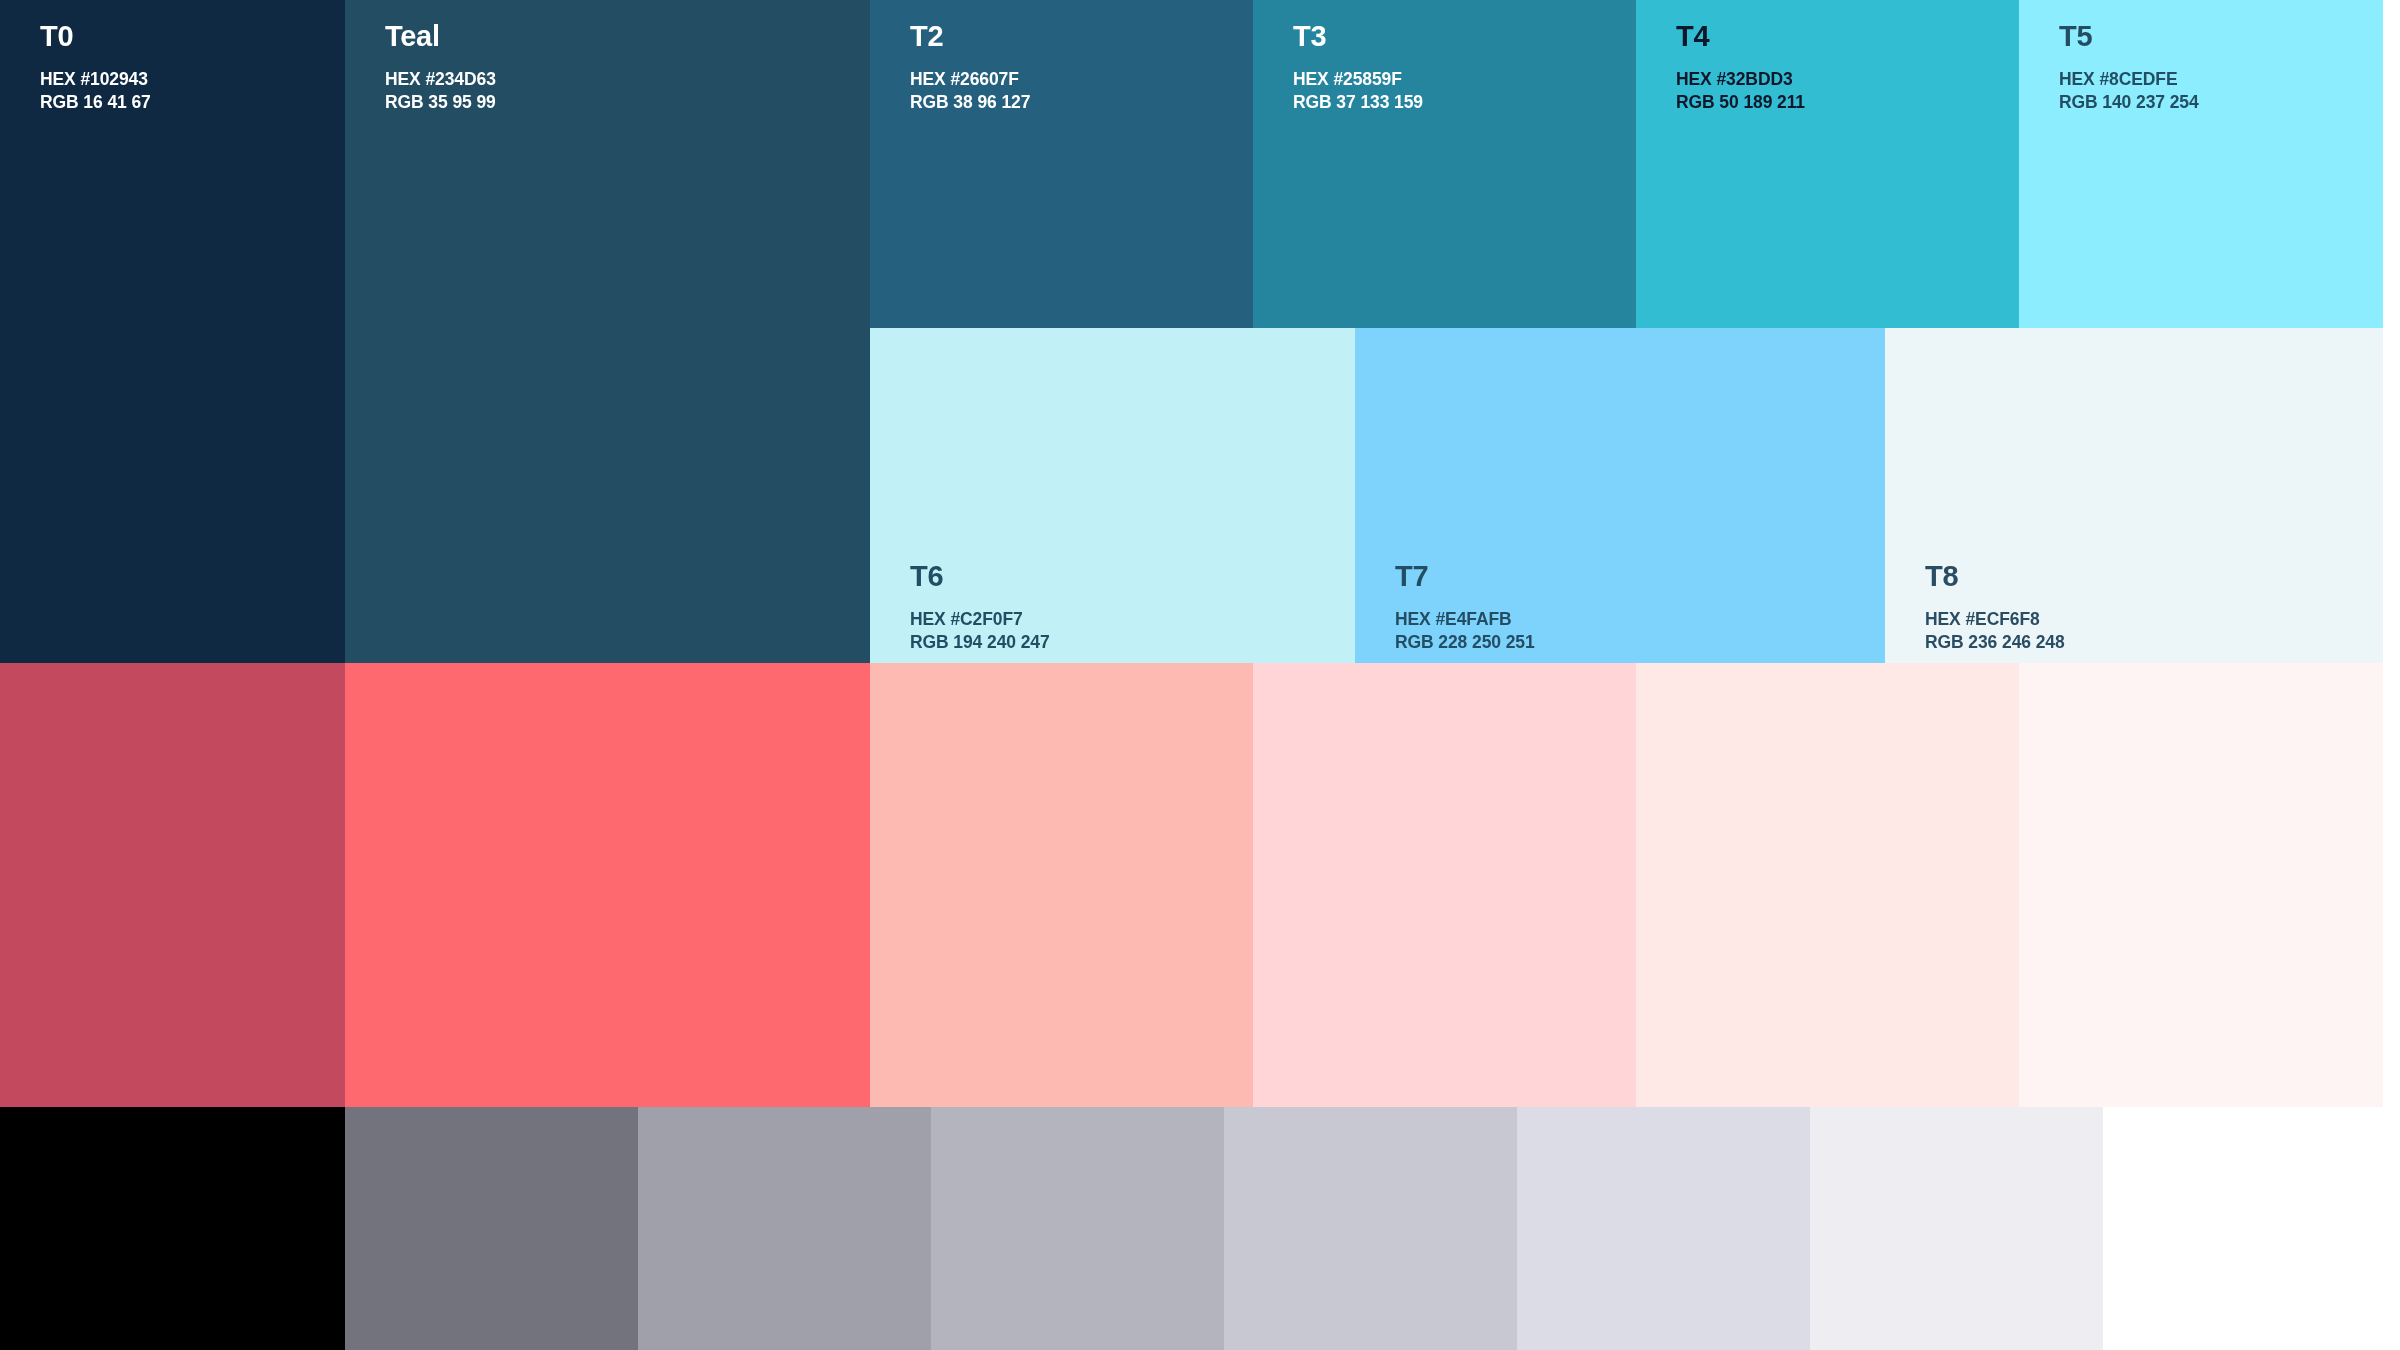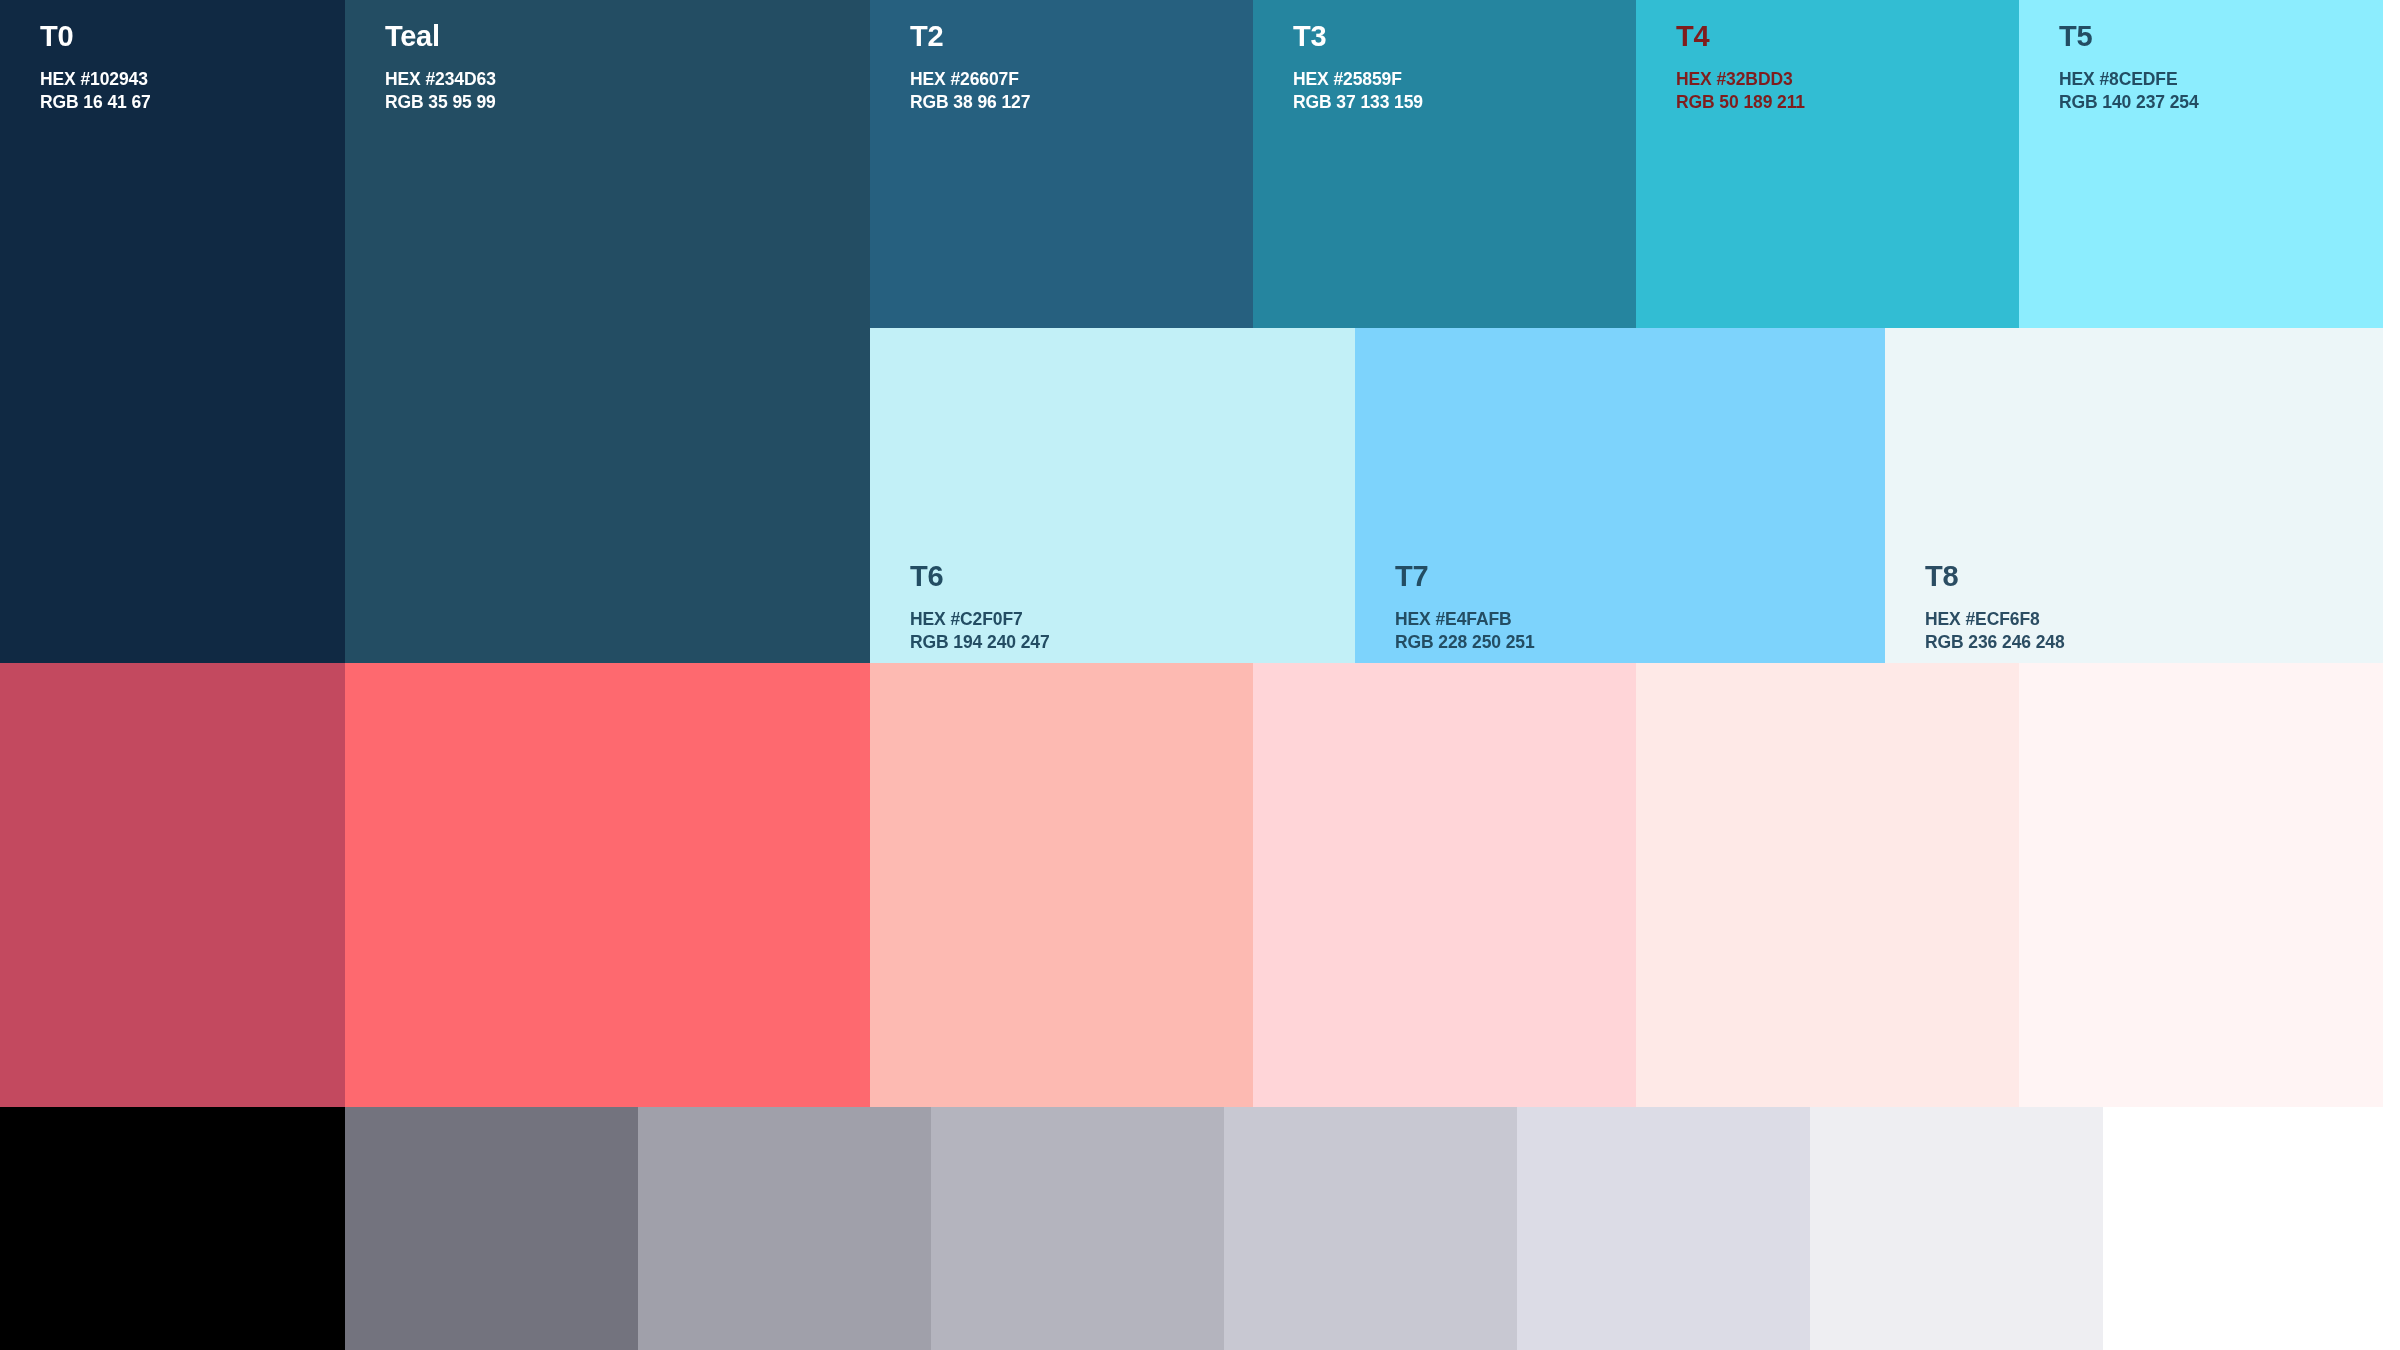--- a/index.html
+++ b/index.html
@@ -68,21 +68,21 @@
       </div>
     </div>
     <div class="swatch row-t" style="left: 1253px; top: 0px; width: 383px; height: 328px; background: rgb(37, 133, 159);">
       <div class="sw-inner" style="color: #ffffff;">
         <div class="sw-name">T3</div>
         <div class="sw-hex">HEX #25859F</div>
         <div class="sw-rgb">RGB 37 133 159</div>
       </div>
     </div>
     <div class="swatch row-t" style="left: 1636px; top: 0px; width: 383px; height: 328px; background: rgb(50, 189, 211);">
-      <div class="sw-inner" style="color: #7f1d1d;">
+      <div class="sw-inner" style="color: #0f172a;">
         <div class="sw-name">T4</div>
         <div class="sw-hex">HEX #32BDD3</div>
         <div class="sw-rgb">RGB 50 189 211</div>
       </div>
     </div>
     <div class="swatch row-t" style="left: 2019px; top: 0px; width: 364px; height: 328px; background: rgb(140, 237, 254);">
       <div class="sw-inner" style="color: rgb(35, 77, 99);">
         <div class="sw-name">T5</div>
         <div class="sw-hex">HEX #8CEDFE</div>
         <div class="sw-rgb">RGB 140 237 254</div>

